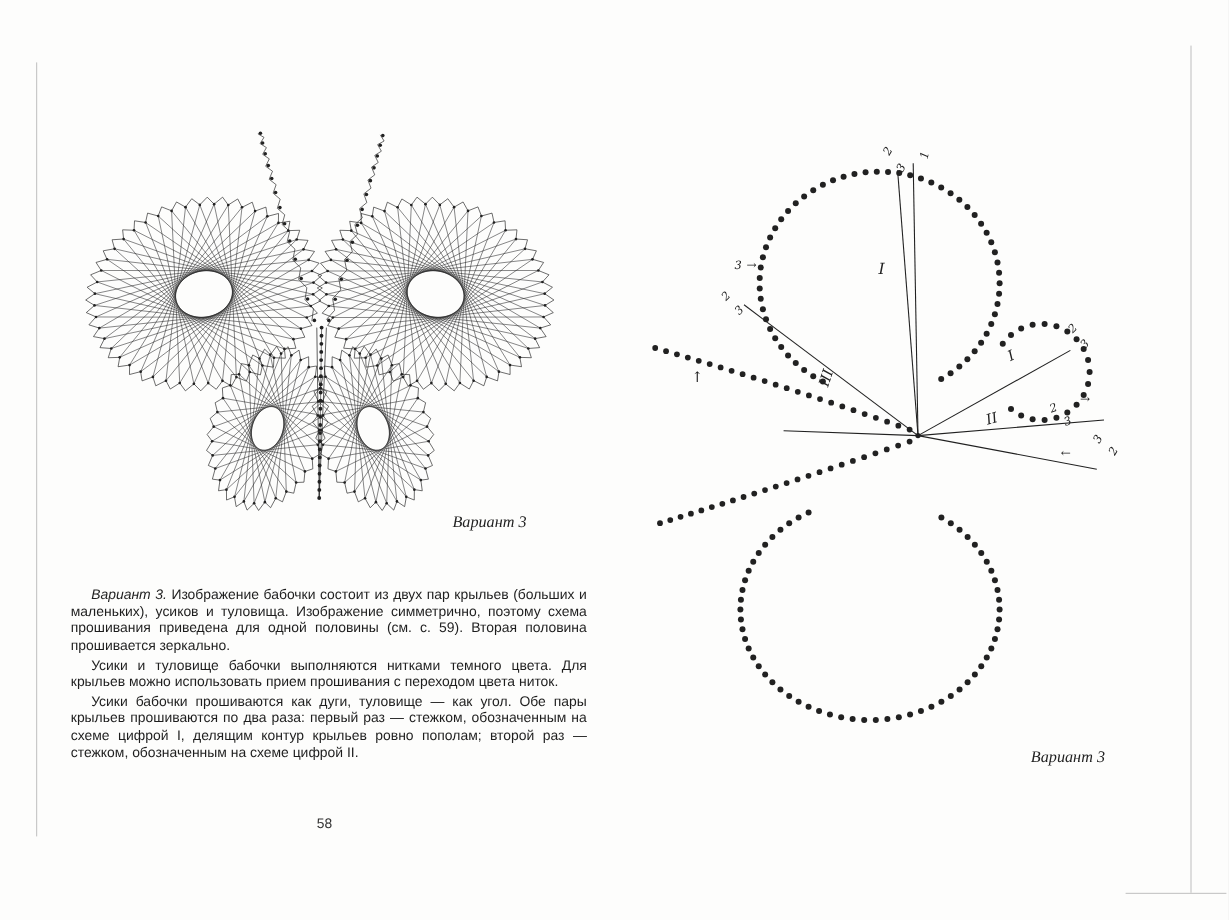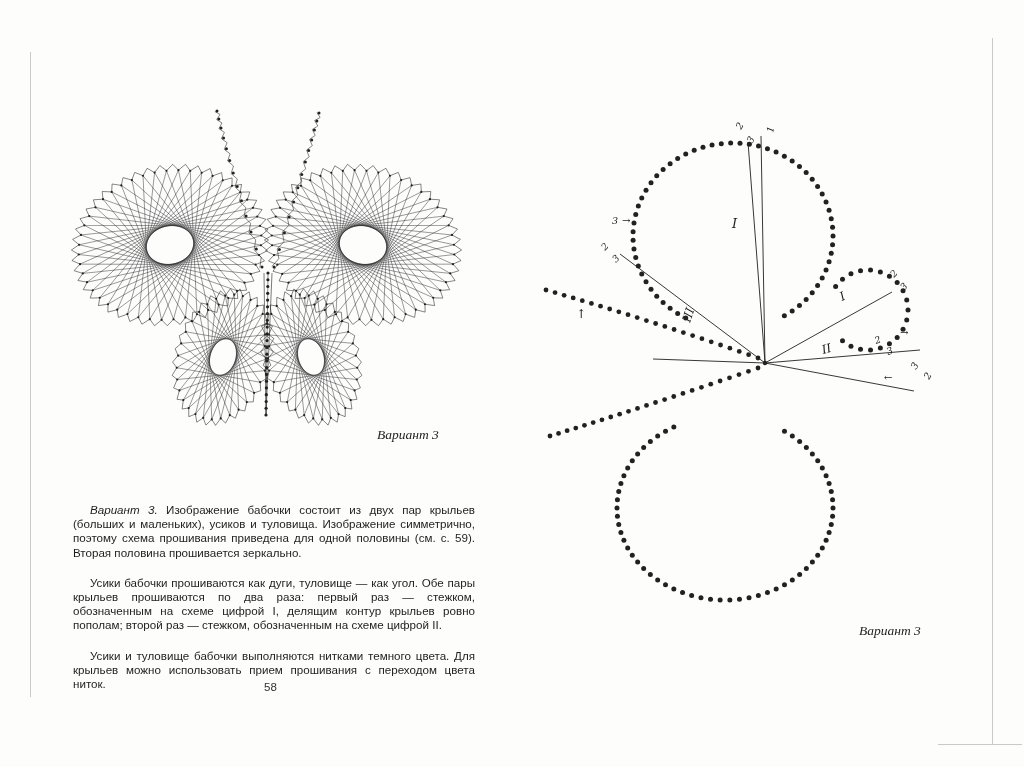--- a/index.html
+++ b/index.html
@@ -15,21 +15,21 @@
   .caption{
     position:absolute;font-family:"Liberation Serif",serif;font-style:italic;
     font-size:13.5px;color:#222;margin-left:17px;
   }
   .caption-left{left:360px;top:427px;}
   .caption-right{left:842px;top:623px;}
   .text-block{
     position:absolute;left:57px;top:487px;width:434px;
     text-align:justify;font-size:11.6px;line-height:14.2px;color:#1e1e1e;
   }
-  .text-block p{margin:16px;text-indent:17px;}
+  .text-block p{margin:2px;text-indent:17px;}
   .pageno{position:absolute;left:264px;top:681px;font-size:11.5px;color:#333;}
 </style>
 </head>
 <body>
 
 <div class="spread">
 
   <div class="edge edge-left"></div>
   <div class="edge edge-right"></div>
   <div class="edge edge-bottom"></div>
@@ -411,22 +411,22 @@
       <circle cx="211.28571428571428" cy="299.7142857142857" r="1.6" fill="#212121"></circle>
       <circle cx="211.1904761904762" cy="306.4761904761905" r="1.6" fill="#212121"></circle>
       <circle cx="211.0952380952381" cy="313.23809523809524" r="1.6" fill="#212121"></circle>
       <circle cx="211" cy="320" r="1.6" fill="#212121"></circle>
     </svg>
 
   <div class="caption caption-left">Вариант 3</div>
 
   <div class="text-block">
     <p><i>Вариант 3.</i><span> Изображение бабочки состоит из двух пар крыльев (больших и маленьких), усиков и туловища. Изображение симметрично, поэтому схема прошивания приведена для одной половины (см. с. 59). Вторая половина прошивается зеркально.</span></p>
+    <p>Усики и туловище бабочки выполняются нитками темного цвета. Для крыльев можно использовать прием прошивания с переходом цвета ниток.</p>
     <p>Усики бабочки прошиваются как дуги, туловище — как угол. Обе пары крыльев прошиваются по два раза: первый раз — стежком, обозначенным на схеме цифрой I, делящим контур крыльев ровно пополам; второй раз — стежком, обозначенным на схеме цифрой II.</p>
-    <p>Усики и туловище бабочки выполняются нитками темного цвета. Для крыльев можно использовать прием прошивания с переходом цвета ниток.</p>
   </div>
 
   <div class="pageno">58</div>
 
   <svg id="fig-right" class="fig" style="left:520px;top:108px;width:430px;height:512px" viewBox="0 0 430 512">
       <circle cx="313" cy="128" r="2.5" fill="#212121"></circle>
       <circle cx="312.5605982021898" cy="136.70865852669462" r="2.5" fill="#212121"></circle>
       <circle cx="311.2462542875576" cy="145.34078504912634" r="2.5" fill="#212121"></circle>
       <circle cx="309.06851875768405" cy="153.82052012903756" r="2.5" fill="#212121"></circle>
       <circle cx="306.0465296307087" cy="162.0733435496469" r="2.5" fill="#212121"></circle>

